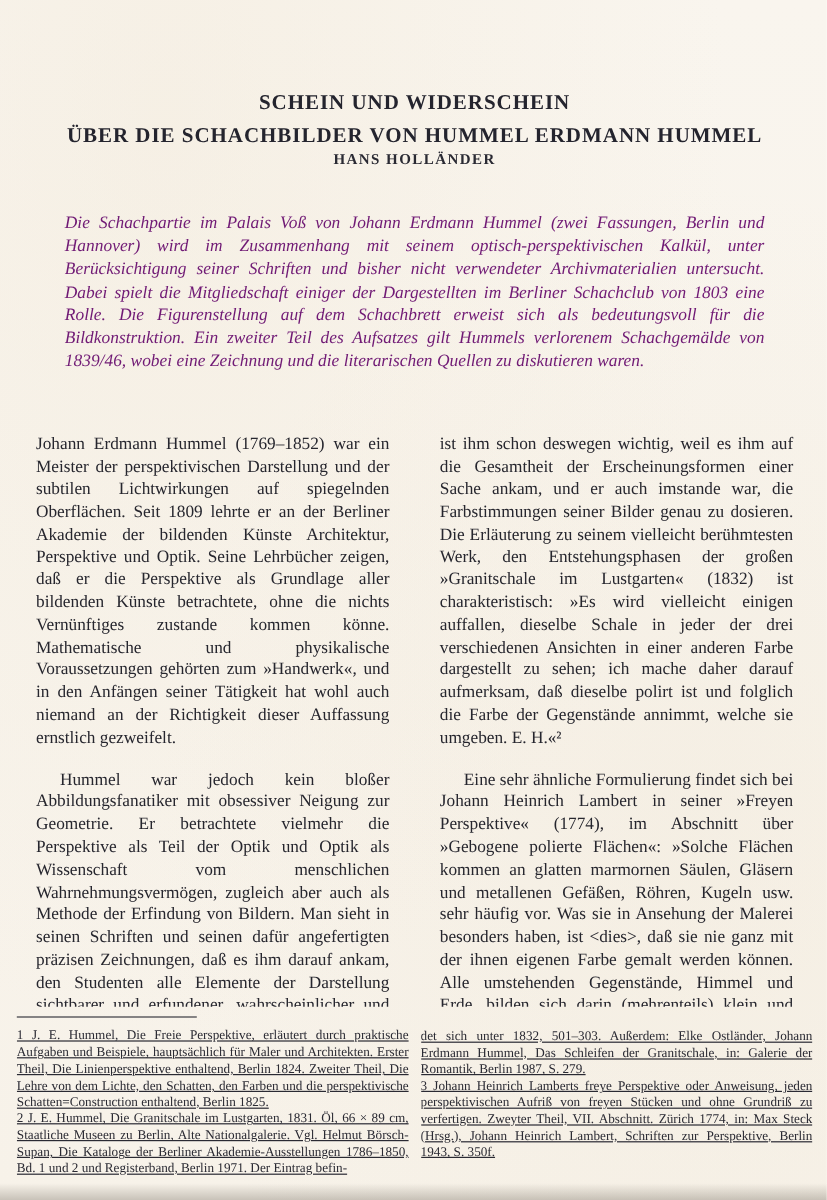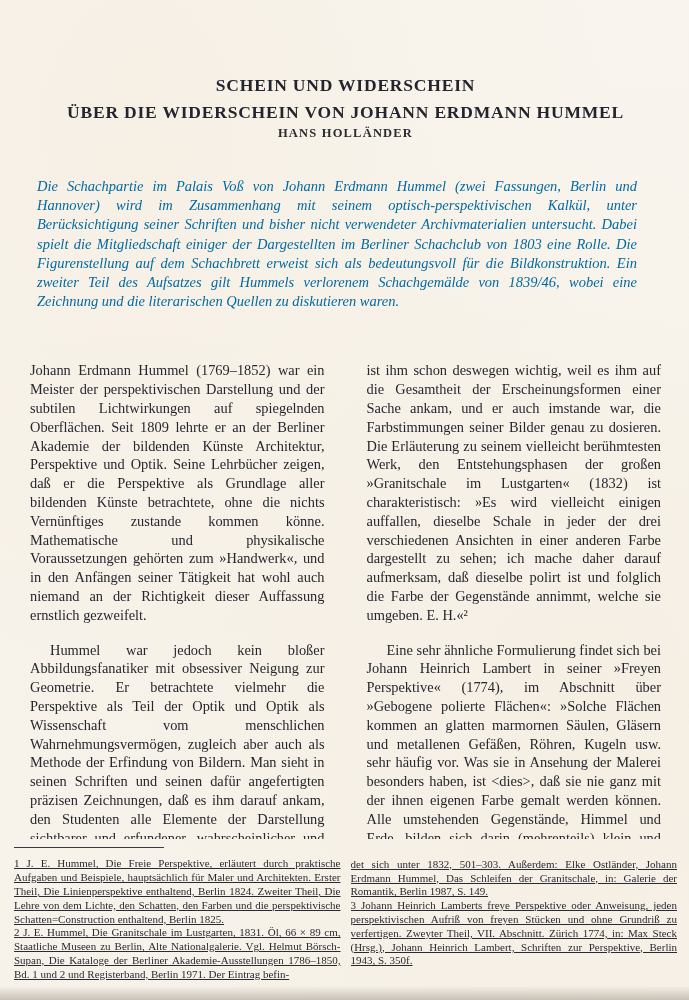--- a/index.html
+++ b/index.html
@@ -45,22 +45,22 @@
     font-size: 12.5px;
     font-weight: 600;
     letter-spacing: 1.2px;
     color: #2a2a33;
   }
   .abstract {
     font-style: italic;
     font-size: 14.5px;
     line-height: 19.2px;
     text-align: justify;
-    margin: 36px 40px 0 23px;
-    color: #0369a1;
+    margin: 36px 40px 0 40px;
+    color: #701a75;
   }
   .columns {
     display: flex;
     gap: 10px;
     margin-top: 34px;
   }
   .col {
     width: 329px;
     display: flex;
     flex-direction: column;
@@ -99,21 +99,21 @@
     text-decoration: underline;
   }
 </style>
 </head>
 <body>
 
 <div class="page">
 
   <h1 class="title">
     <span>SCHEIN UND WIDERSCHEIN</span><br>
-    <span>ÜBER DIE WIDERSCHEIN VON JOHANN ERDMANN HUMMEL</span>
+    <span>ÜBER DIE SCHACHBILDER VON HUMMEL ERDMANN HUMMEL</span>
   </h1>
 
   <div class="author">HANS HOLLÄNDER</div>
 
   <div class="abstract">Die Schachpartie im Palais Voß von Johann Erdmann Hummel (zwei Fassungen, Berlin und Hannover) wird im Zusammenhang mit seinem optisch-perspektivischen Kalkül, unter Berücksichtigung seiner Schriften und bisher nicht verwendeter Archivmaterialien untersucht. Dabei spielt die Mitgliedschaft einiger der Dargestellten im Berliner Schachclub von 1803 eine Rolle. Die Figurenstellung auf dem Schachbrett erweist sich als bedeutungsvoll für die Bildkonstruktion. Ein zweiter Teil des Aufsatzes gilt Hummels verlorenem Schachgemälde von 1839/46, wobei eine Zeichnung und die literarischen Quellen zu diskutieren waren.</div>
 
   <div class="columns">
 
     <div class="col">
       <div class="col-body">
@@ -127,21 +127,21 @@
       </div>
     </div>
 
     <div class="col">
       <div class="col-body">
         <p>ist ihm schon deswegen wichtig, weil es ihm auf die Gesamtheit der Erscheinungsformen einer Sache ankam, und er auch imstande war, die Farbstimmungen seiner Bilder genau zu dosieren. Die Erläuterung zu seinem vielleicht berühmtesten Werk, den Entstehungsphasen der großen »Granitschale im Lustgarten« (1832) ist charakteristisch: »Es wird vielleicht einigen auffallen, dieselbe Schale in jeder der drei verschiedenen Ansichten in einer anderen Farbe dargestellt zu sehen; ich mache daher darauf aufmerksam, daß dieselbe polirt ist und folglich die Farbe der Gegenstände annimmt, welche sie umgeben. E. H.«²</p>
         <p class="indent">Eine sehr ähnliche Formulierung findet sich bei Johann Heinrich Lambert in seiner »Freyen Perspektive« (1774), im Abschnitt über »Gebogene polierte Flächen«: »Solche Flächen kommen an glatten marmornen Säulen, Gläsern und metallenen Gefäßen, Röhren, Kugeln usw. sehr häufig vor. Was sie in Ansehung der Malerei besonders haben, ist &lt;dies&gt;, daß sie nie ganz mit der ihnen eigenen Farbe gemalt werden können. Alle umstehenden Gegenstände, Himmel und Erde, bilden sich darin (mehrenteils) klein und sehr verzogen ab und ihre Farbe mischt sich mit der Farbe des polierten Körpers nach sehr verschiedenen Verhältnissen [...].«³ Hummel zitiert Lambert denn auch in seiner eige-</p>
       </div>
       <div class="footnote-sep-spacer"></div>
       <div class="footnotes">
-        <p>det sich unter 1832, 501–303. Außerdem: Elke Ostländer, Johann Erdmann Hummel, Das Schleifen der Granitschale, in: Galerie der Romantik, Berlin 1987, S. 149.</p>
+        <p>det sich unter 1832, 501–303. Außerdem: Elke Ostländer, Johann Erdmann Hummel, Das Schleifen der Granitschale, in: Galerie der Romantik, Berlin 1987, S. 279.</p>
         <p>3  Johann Heinrich Lamberts freye Perspektive oder Anweisung, jeden perspektivischen Aufriß von freyen Stücken und ohne Grundriß zu verfertigen. Zweyter Theil, VII. Abschnitt. Zürich 1774, in: Max Steck (Hrsg.), Johann Heinrich Lambert, Schriften zur Perspektive, Berlin 1943, S. 350f.</p>
       </div>
     </div>
 
   </div>
 </div>
 
 <div class="scan-shadow-bottom"></div>
 
 </body></html>

